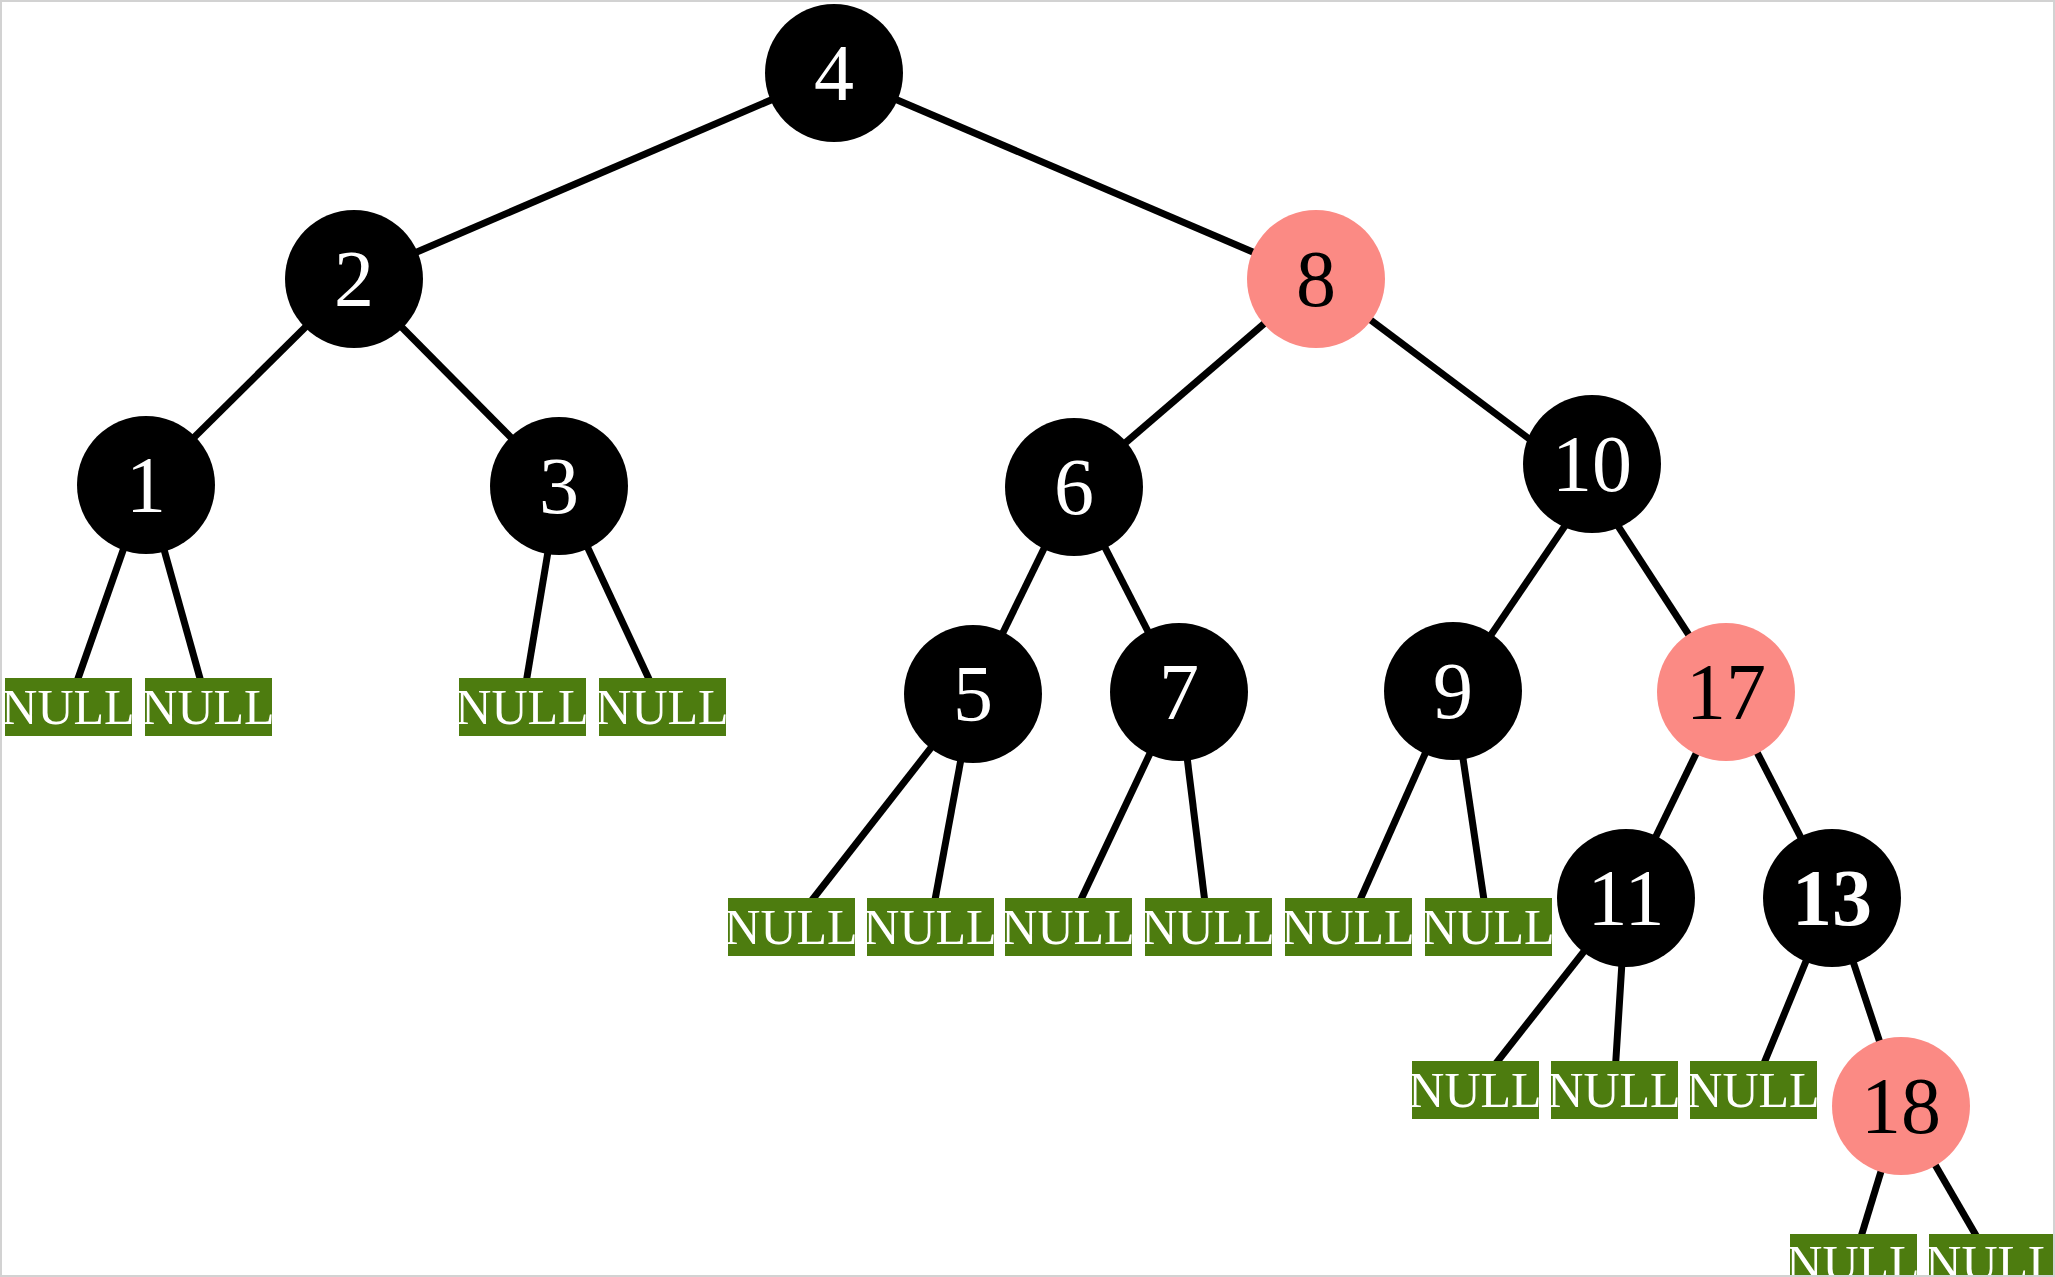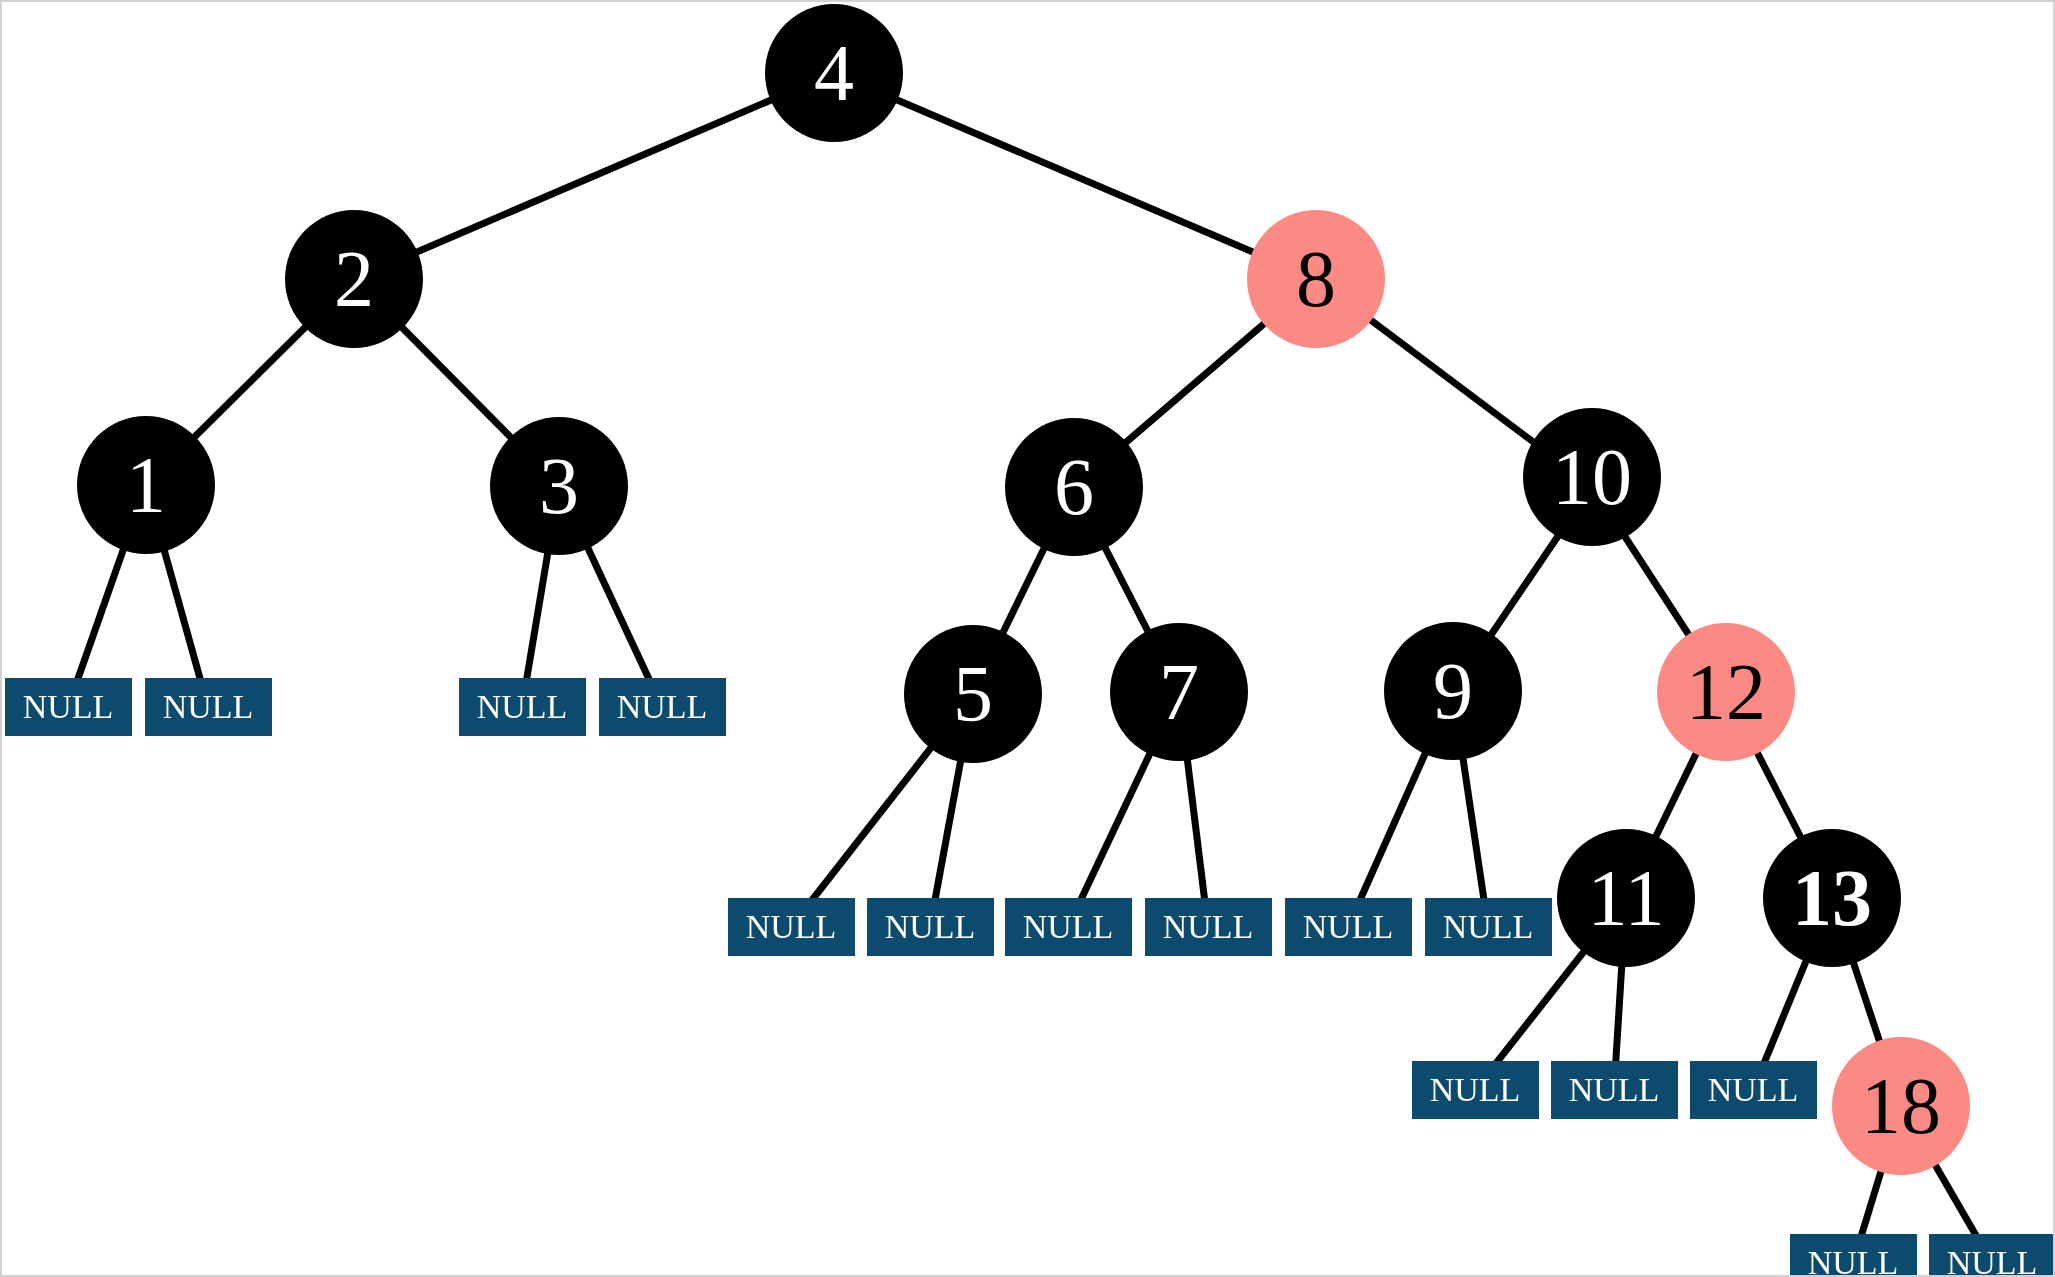--- a/index.html
+++ b/index.html
@@ -27,26 +27,26 @@
     align-items: center;
     justify-content: center;
     font-size: 80px;
     line-height: 1;
     user-select: none;
   }
   .tree-node.black { background: #000000; color: #ffffff; }
   .tree-node.red   { background: #fb8a84; color: #000000; }
   .null-leaf {
     position: absolute;
-    background: #0c4a6e;
+    background: #4d7c0f;
     color: #ffffff;
     display: flex;
     align-items: center;
     justify-content: center;
-    font-size: 34px;
+    font-size: 50px;
     line-height: 1;
     letter-spacing: 0px;
     user-select: none;
     text-align: center;
   }
 </style>
 </head>
 <body>
 
 <div class="canvas">
@@ -95,22 +95,22 @@
       <div class="null-leaf" style="width: 127px; height: 58px; left: 1548.5px; top: 1059px;">NULL</div>
       <div class="null-leaf" style="width: 127px; height: 58px; left: 1687.5px; top: 1059px;">NULL</div>
       <div class="null-leaf" style="width: 127px; height: 58px; left: 1787.5px; top: 1232px;">NULL</div>
       <div class="null-leaf" style="width: 127px; height: 58px; left: 1926.5px; top: 1232px;">NULL</div>
       <div class="tree-node black" style="width: 138px; height: 138px; left: 763px; top: 2px;">4</div>
       <div class="tree-node black" style="width: 138px; height: 138px; left: 283px; top: 208px;">2</div>
       <div class="tree-node red" style="width: 138px; height: 138px; left: 1245px; top: 208px;">8</div>
       <div class="tree-node black" style="width: 138px; height: 138px; left: 75px; top: 414px;">1</div>
       <div class="tree-node black" style="width: 138px; height: 138px; left: 488px; top: 415px;">3</div>
       <div class="tree-node black" style="width: 138px; height: 138px; left: 1003px; top: 416px;">6</div>
-      <div class="tree-node black" style="width: 138px; height: 138px; left: 1521px; top: 406px;">10</div>
+      <div class="tree-node black" style="width: 138px; height: 138px; left: 1521px; top: 393px;">10</div>
       <div class="tree-node black" style="width: 138px; height: 138px; left: 902px; top: 623px;">5</div>
       <div class="tree-node black" style="width: 138px; height: 138px; left: 1108px; top: 621px;">7</div>
       <div class="tree-node black" style="width: 138px; height: 138px; left: 1382px; top: 620px;">9</div>
-      <div class="tree-node red" style="width: 138px; height: 138px; left: 1655px; top: 621px;">12</div>
+      <div class="tree-node red" style="width: 138px; height: 138px; left: 1655px; top: 621px;">17</div>
       <div class="tree-node black" style="width: 138px; height: 138px; left: 1555px; top: 827px; font-family: Liberation Serif, serif;">11</div>
       <div class="tree-node black" style="width: 138px; height: 138px; left: 1761px; top: 827px; font-weight: bold;">13</div>
       <div class="tree-node red" style="width: 138px; height: 138px; left: 1830px; top: 1035px;">18</div>
     </div>
 </div>
 
 </body></html>

